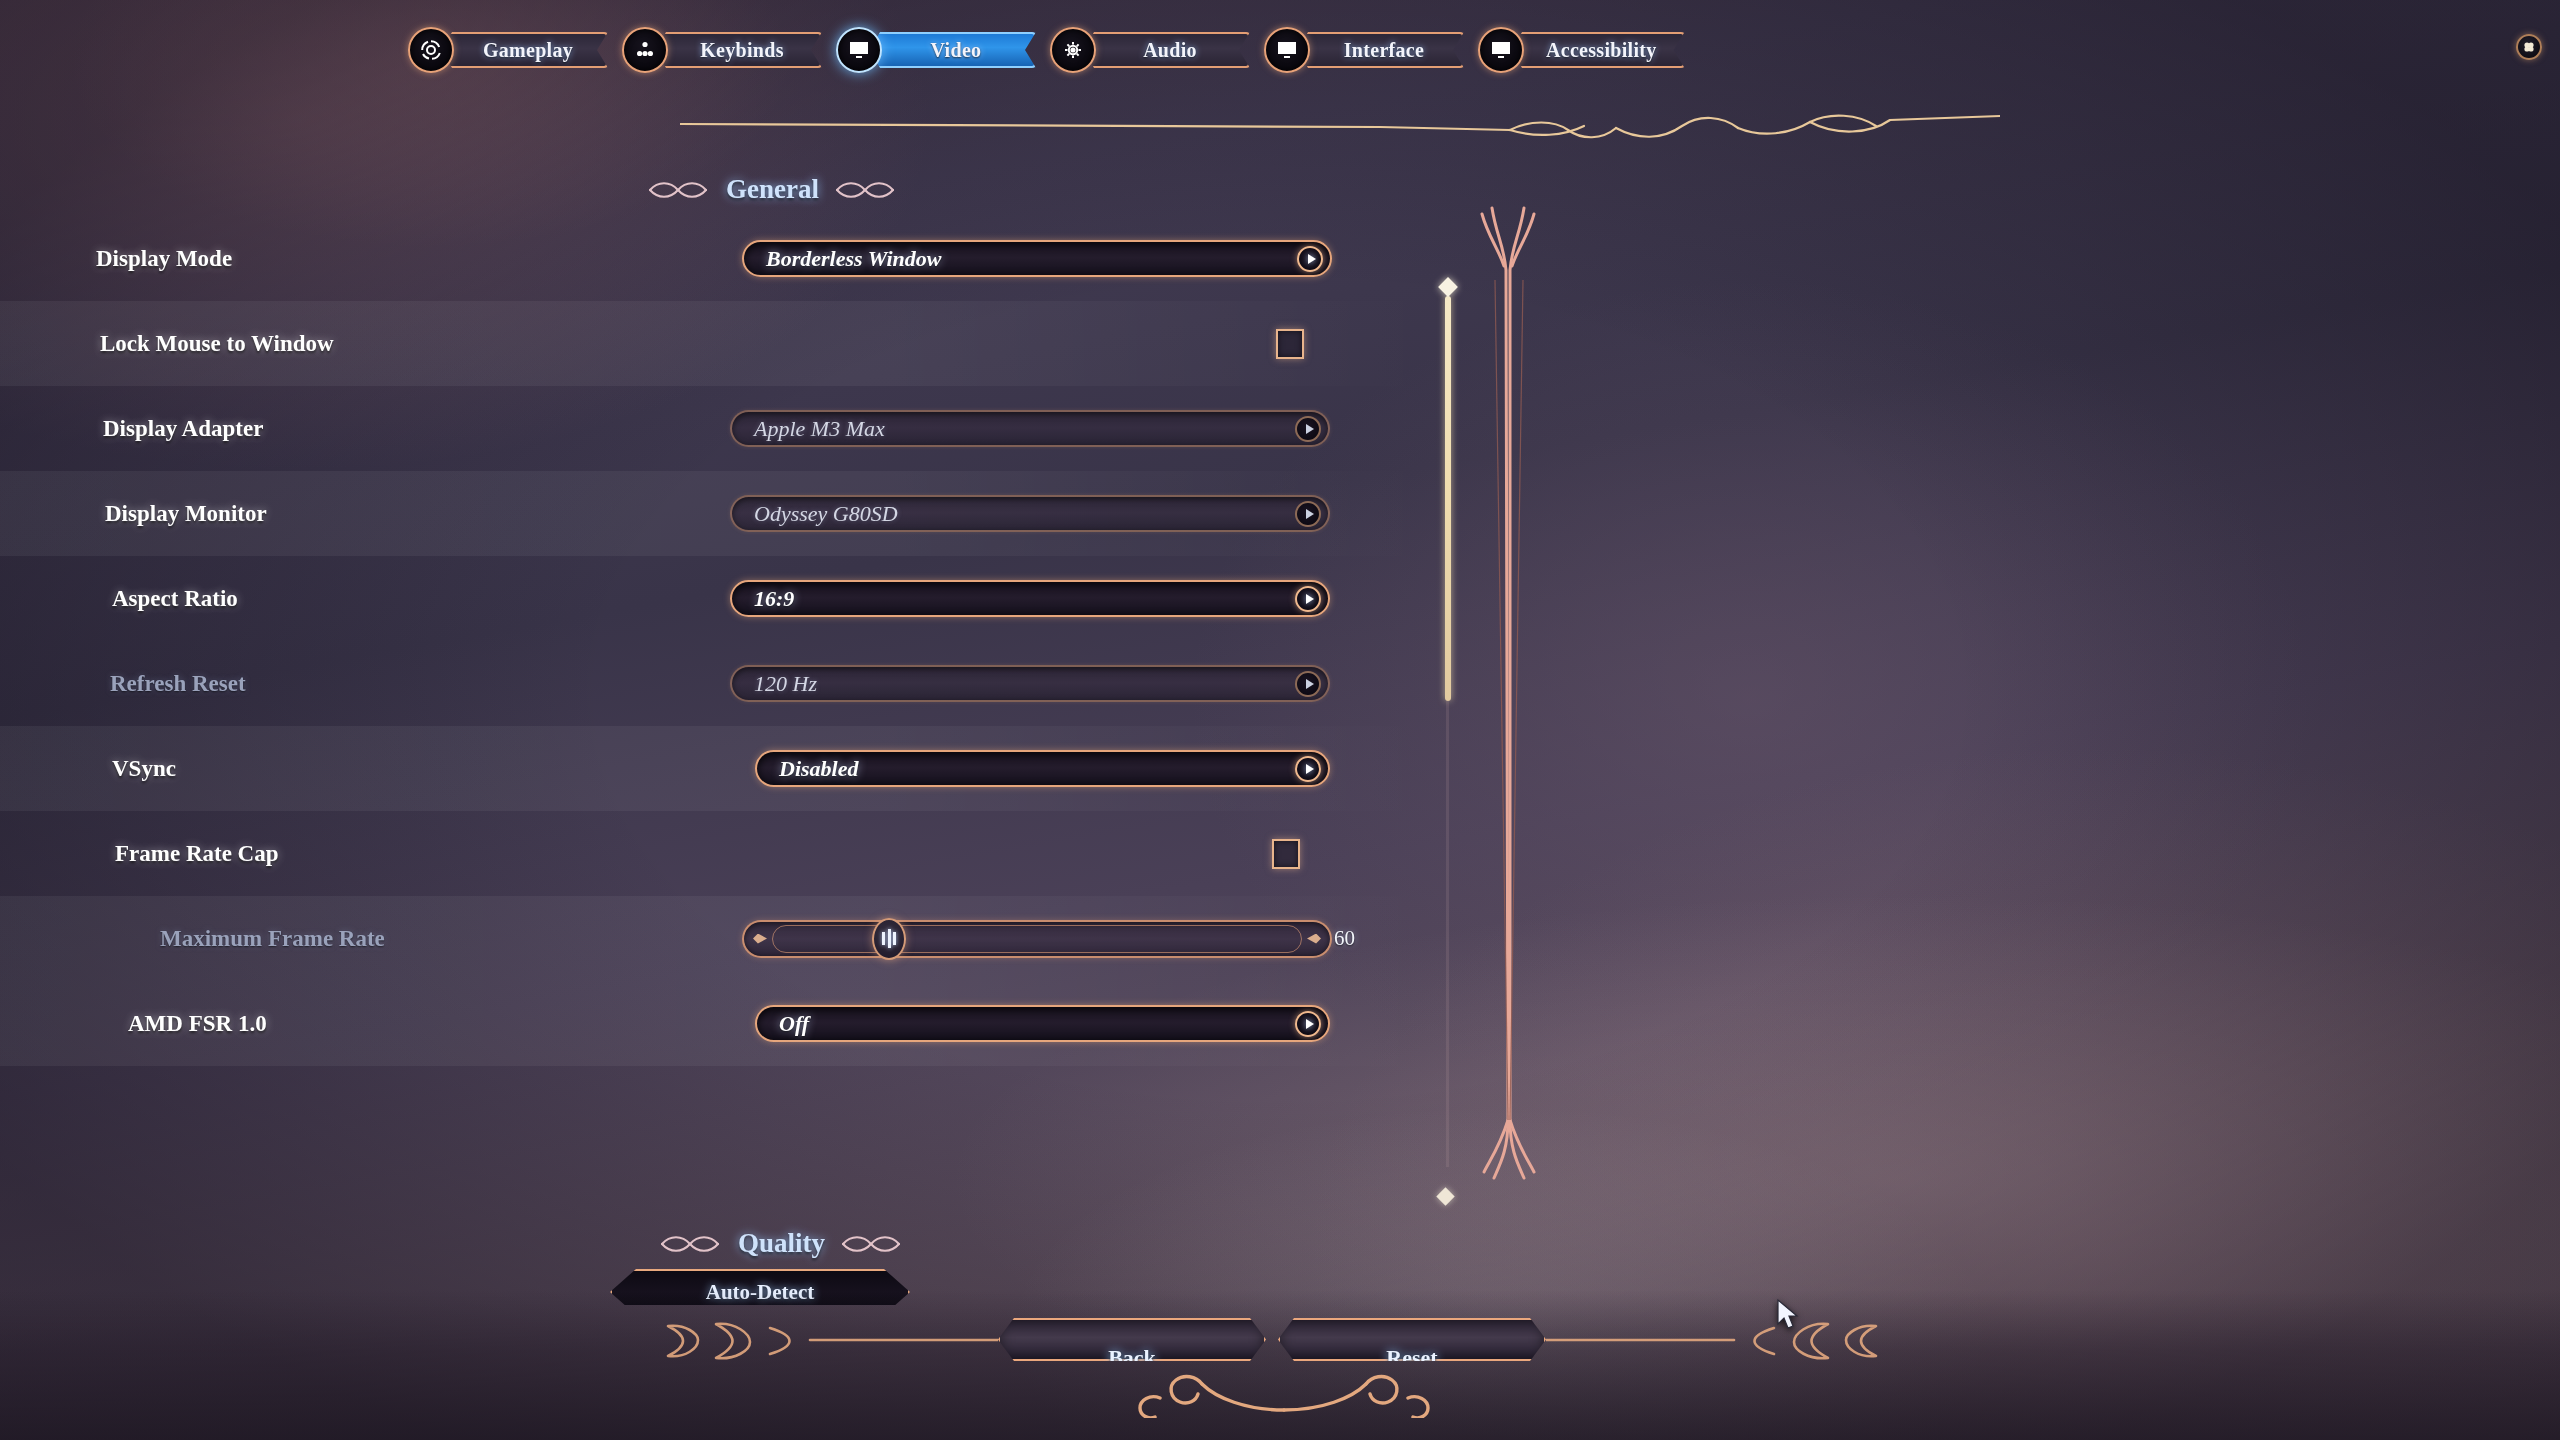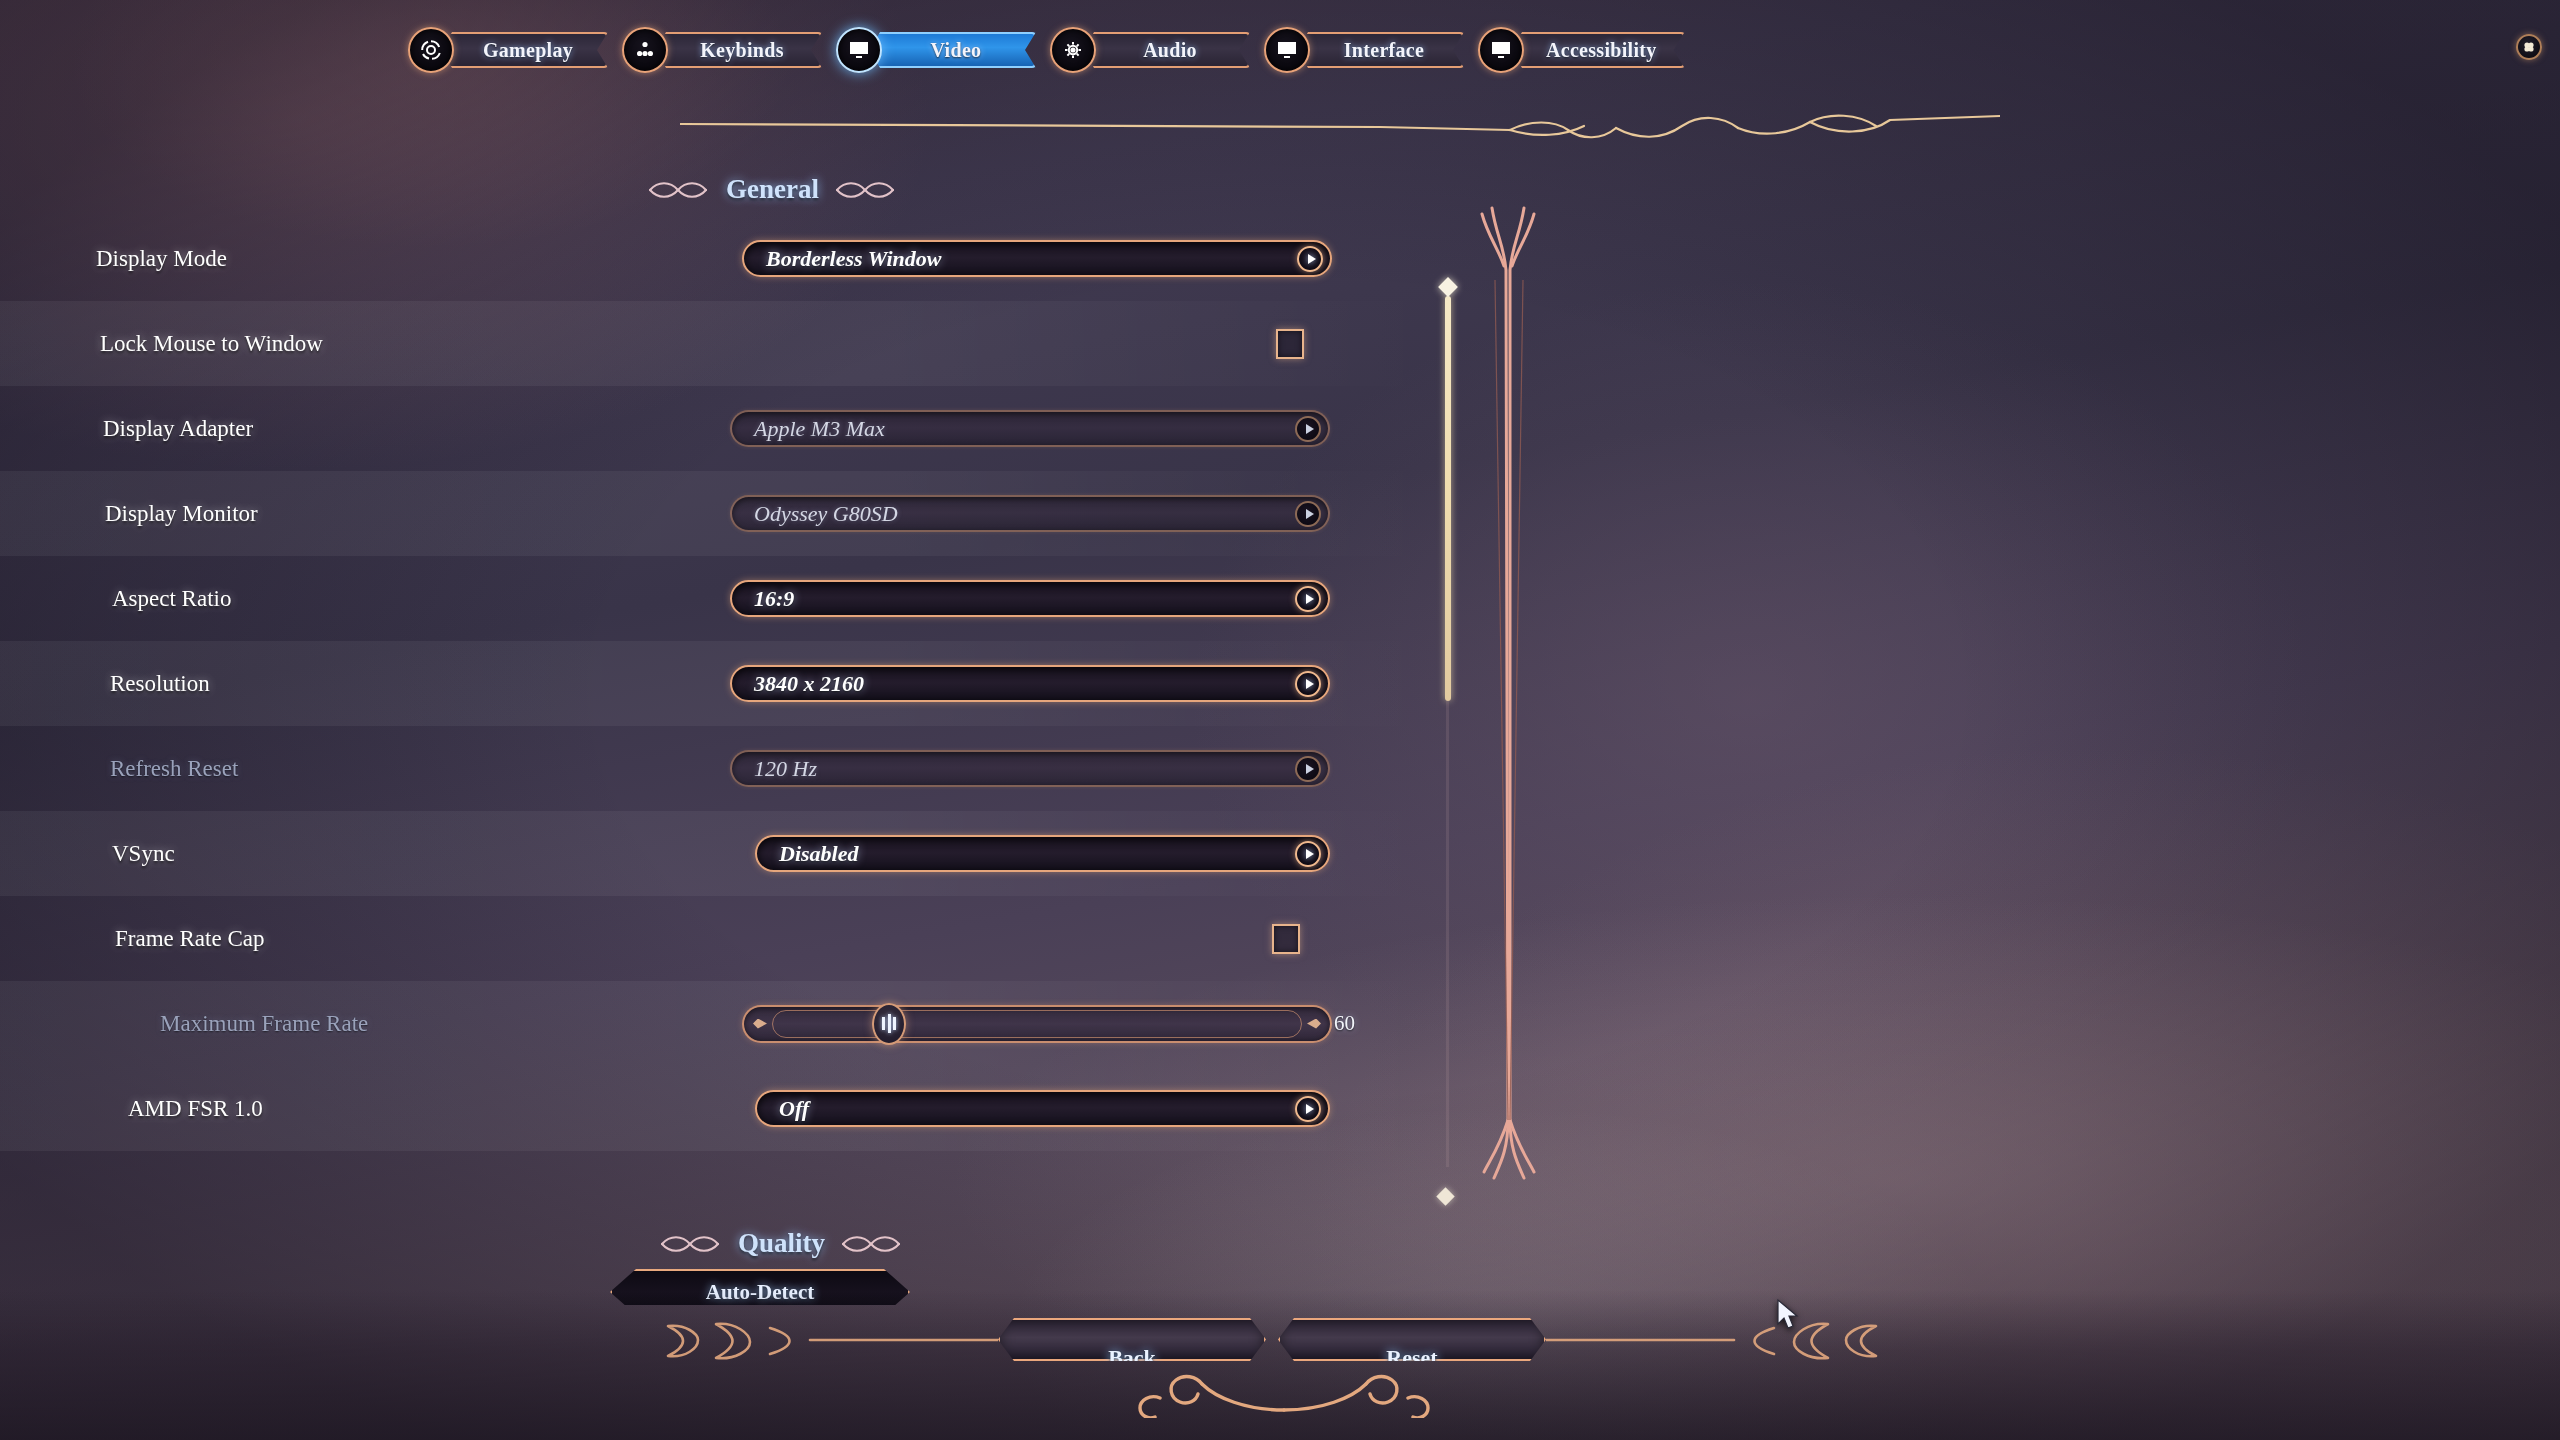--- a/index.html
+++ b/index.html
@@ -131,21 +131,21 @@
   .row {
     position: relative;
     height: 85px;
     display: flex; align-items: center;
   }
   .row.stripe { background: linear-gradient(90deg, rgba(255,255,255,0.055) 0%, rgba(255,255,255,0.05) 62%, rgba(255,255,255,0.0) 100%); }
 
   .row-label {
     position: absolute;
     color: #ffffff;
-    font-size: 23px; font-weight: normal;
+    font-size: 23px; font-weight: bold;
     text-shadow: 0 0 9px rgba(255,255,255,0.45), 0 2px 3px rgba(0,0,0,0.85);
     white-space: nowrap;
   }
   .row-label.dim {
     color: #9aa2bb;
     text-shadow: 0 0 6px rgba(140,155,195,0.35), 0 1px 2px rgba(0,0,0,0.7);
   }
 
   
   .dropdown {
@@ -497,27 +497,20 @@
     </div>
 
     <div class="row">
       <span class="row-label" style="left:112px;">Aspect Ratio</span>
       <div class="dropdown" style="left:730px; width:600px;">
         <span class="dd-value">16:9</span>
         <span class="dd-arrow"></span>
       </div>
     </div>
 
-    <div class="row stripe">
-      <span class="row-label" style="left:110px;">Resolution</span>
-      <div class="dropdown" style="left:730px; width:600px;">
-        <span class="dd-value">3840 x 2160</span>
-        <span class="dd-arrow"></span>
-      </div>
-    </div>
 
     <div class="row">
       <span class="row-label dim" style="left:110px;">Refresh Reset</span>
       <div class="dropdown dim" style="left:730px; width:600px;">
         <span class="dd-value">120 Hz</span>
         <span class="dd-arrow"></span>
       </div>
     </div>
 
     <div class="row stripe">

